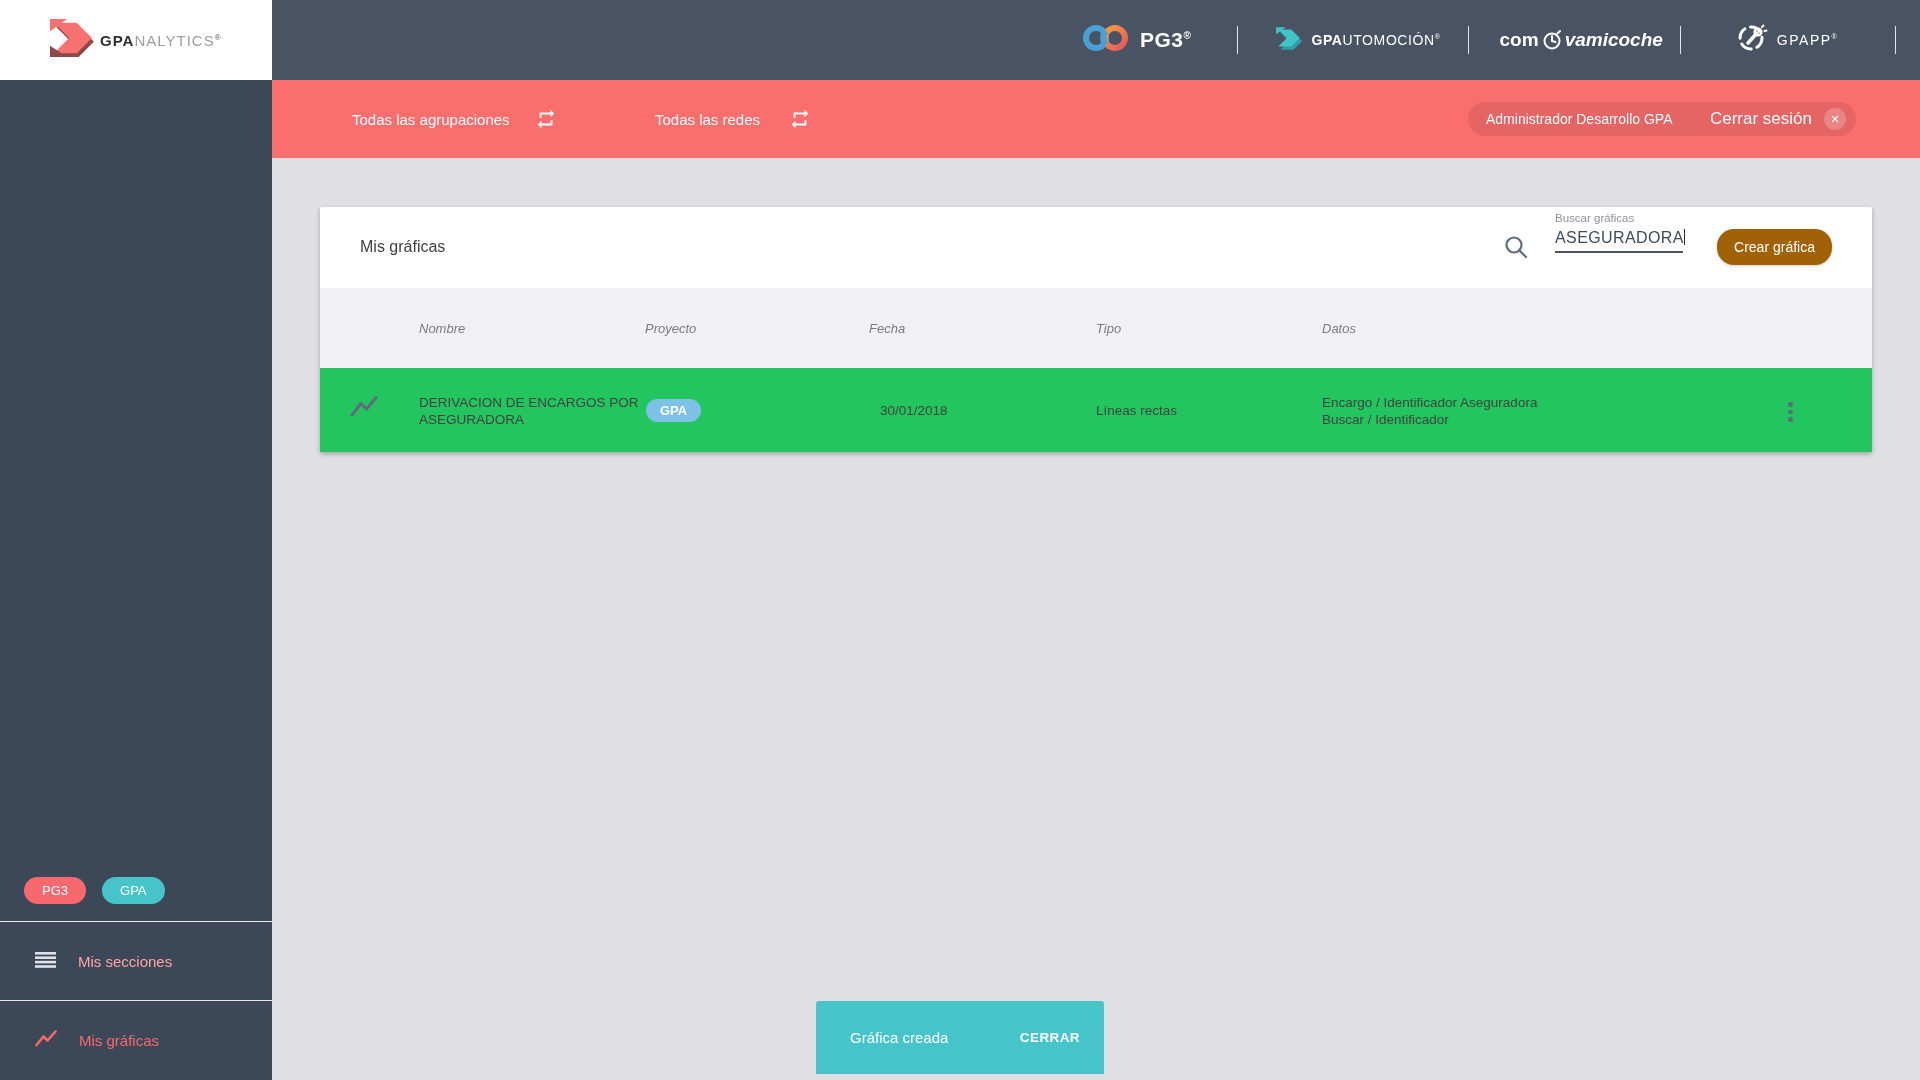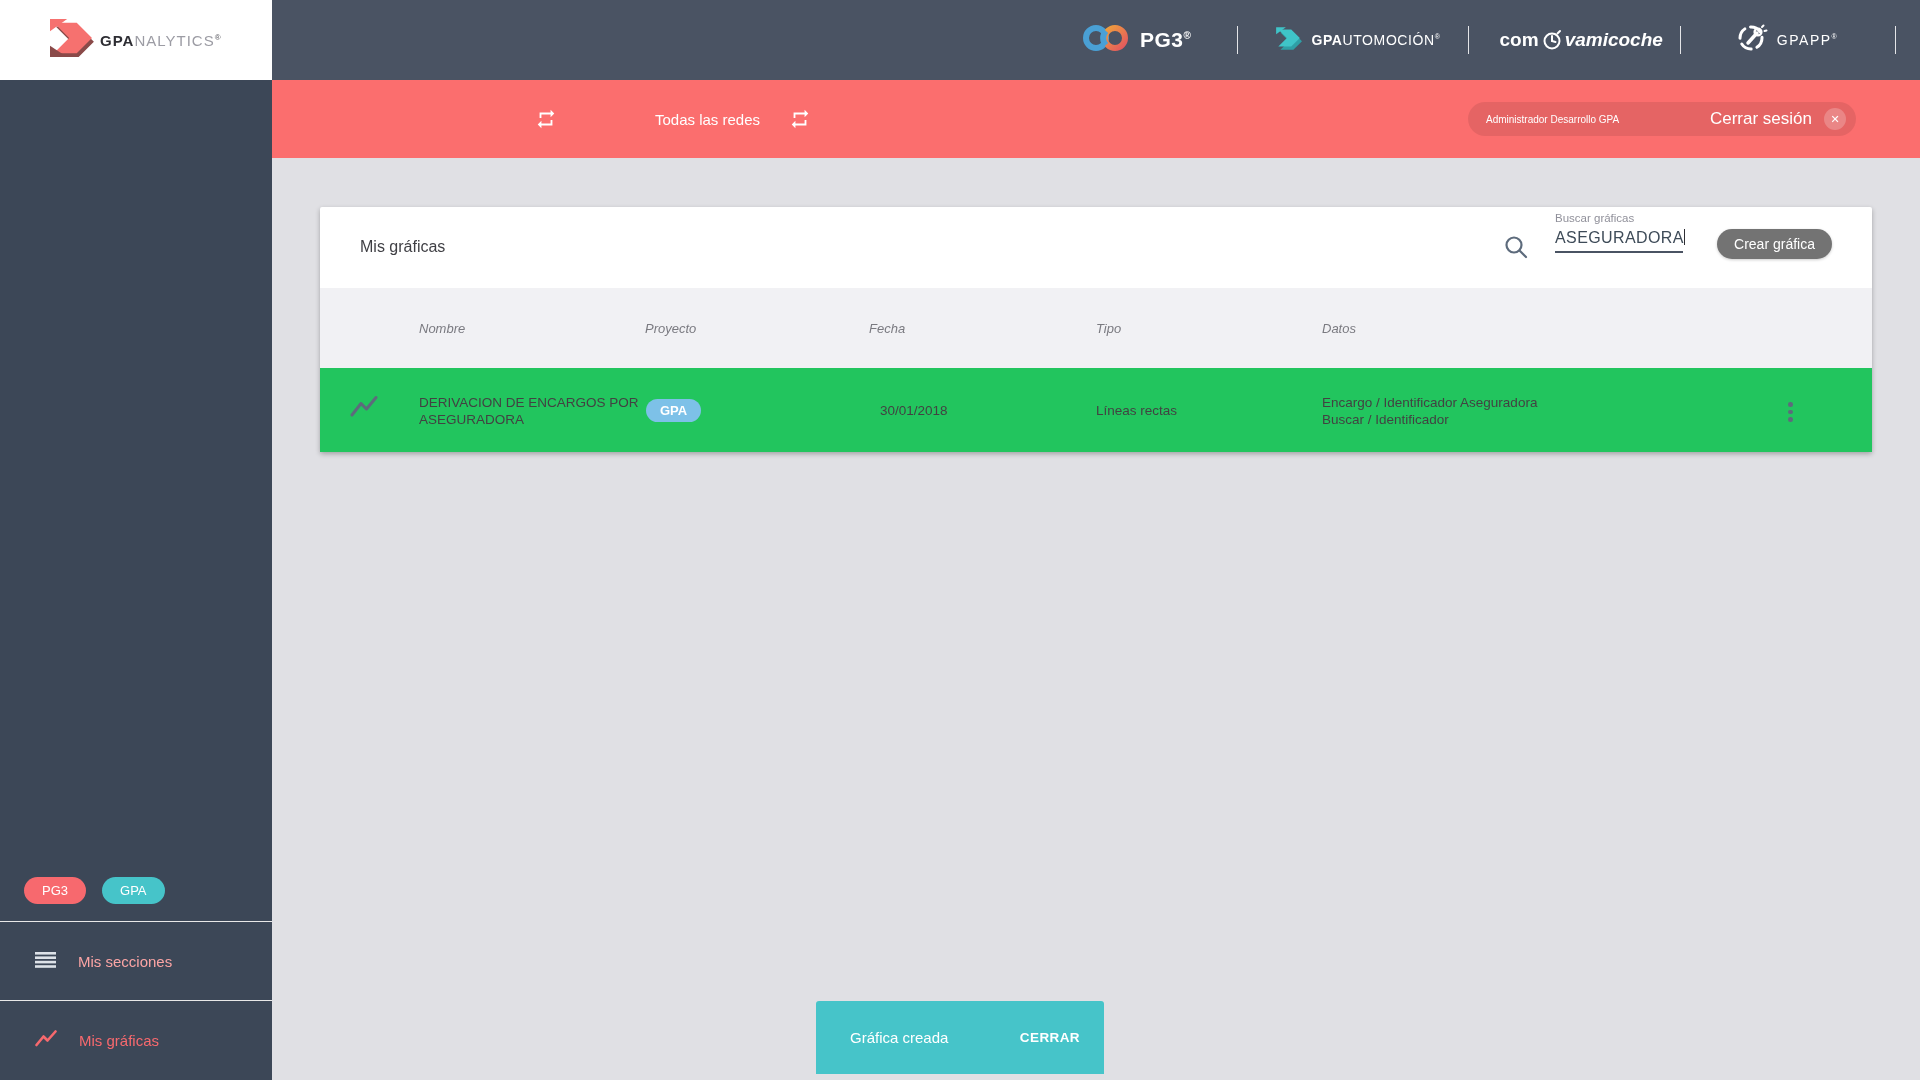--- a/index.html
+++ b/index.html
@@ -27,21 +27,21 @@
   .com-label .pre { font-weight:bold; }
   .gpapp-label { font-size:14px; letter-spacing:1.5px; margin-left:9px; }
   .gpapp-label sup { font-size:7px; }
 
   
   .filterbar { position:absolute; left:272px; top:80px; width:1648px; height:78px; background:#fb6e6e; color:#fff; }
   .fb-label { position:absolute; top:0; height:78px; display:flex; align-items:center; font-size:15px; }
   .fb-icon { position:absolute; top:28px; }
   .user-pill { position:absolute; left:1196px; top:22px; width:388px; height:34px; border-radius:17px;
                background:rgba(0,0,0,0.085); display:flex; align-items:center; padding:0 10px 0 18px; }
-  .user-name { font-size:10px; }
+  .user-name { font-size:14px; }
   .logout { margin-left:auto; font-size:17px; }
   .logout-x { margin-left:12px; width:22px; height:22px; border-radius:50%; background:rgba(255,255,255,0.22);
               display:flex; align-items:center; justify-content:center; font-size:11px; color:#fff; }
 
   
   .sidebar { position:absolute; left:0; top:80px; width:272px; height:1000px; background:#3c4757; }
   .side-badges { position:absolute; left:24px; top:797px; display:flex; gap:16px; }
   .pill-badge { height:27px; border-radius:14px; display:flex; align-items:center; justify-content:center;
                 color:#fff; font-size:13px; padding:0 18px; }
   .pill-pg3 { background:#f7696e; }
@@ -55,22 +55,22 @@
   
   .card { position:absolute; left:320px; top:207px; width:1552px; height:245px; background:#fff; border-radius:2px;
           box-shadow:0 2px 5px rgba(0,0,0,0.28); }
   .card-title { position:absolute; left:40px; top:31px; font-size:16px; color:#3f3f44; }
   .search-icon { position:absolute; left:1183px; top:27px; }
   .search-box { position:absolute; left:1221px; top:5px; width:128px;margin-left:14px; }
   .search-label { font-size:11.5px; color:#90909a; }
   .search-value { margin-top:4px; font-size:16px; line-height:20px; color:#3e4b58; letter-spacing:0.4px;
                   border-bottom:2px solid #4a5363; padding-bottom:3px; white-space:nowrap; }
   .caret { display:inline-block; width:1.5px; height:16px; background:#2e2e33; vertical-align:-2px; }
-  .create-btn { position:absolute; left:1397px; top:22px; width:115px; height:30px; border-radius:17px; border:none;
-                background:#737373; color:#fff; font-size:14px; display:flex; align-items:center; justify-content:center;
+  .create-btn { position:absolute; left:1397px; top:22px; width:115px; height:36px; border-radius:17px; border:none;
+                background:#a16207; color:#fff; font-size:14px; display:flex; align-items:center; justify-content:center;
                 font-family:"Liberation Sans", sans-serif; box-shadow:0 1px 3px rgba(0,0,0,0.2); }
 
   .thead { position:absolute; left:0; top:81px; width:1552px; height:80px; background:#f1f1f4;font-style:italic; }
   .th { position:absolute; top:33px; font-size:13px; color:#7a7a80; }
   .th-nombre { left:99px; } .th-proyecto { left:325px; } .th-fecha { left:549px; } .th-tipo { left:776px; } .th-datos { left:1002px; }
 
   .trow { position:absolute; left:0; top:161px; width:1552px; height:84px; background:#22c55e; }
   .row-icon { position:absolute; left:30px; top:27px; }
   .cell { position:absolute; font-size:13.5px; color:#424242; line-height:17px; }
   .cell-name { left:99px; top:26px; width:232px; }
@@ -163,20 +163,21 @@
         <polygon points="8,6 32,6 48,22 32,38 8,38 24,22" fill="#f6716f"></polygon>
         <polygon points="4,2 22,2 4,15" fill="#f6716f"></polygon>
         <polygon points="4,30 22,42 4,42" fill="#8a4a49"></polygon>
       </svg>
     </span>
     <span class="logo-text"><span class="b">GPA</span><span class="l">NALYTICS</span><sup>®</sup></span>
   </div>
 </div>
 
 <div class="filterbar">
+  <div class="fb-label" style="left:80px">Todas las agrupaciones</div>
   <span class="fb-icon" style="left:263px">
     <svg width="22" height="22" viewBox="0 0 24 24" fill="#fff">
       <path d="M7 7h10v3l4-4-4-4v3H5v6h2V7zm10 10H7v-3l-4 4 4 4v-3h12v-6h-2v4z"></path>
     </svg>
   </span>
   <div class="fb-label" style="left:383px">Todas las redes</div>
   <span class="fb-icon" style="left:517px">
     <svg width="22" height="22" viewBox="0 0 24 24" fill="#fff">
       <path d="M7 7h10v3l4-4-4-4v3H5v6h2V7zm10 10H7v-3l-4 4 4 4v-3h12v-6h-2v4z"></path>
     </svg>

